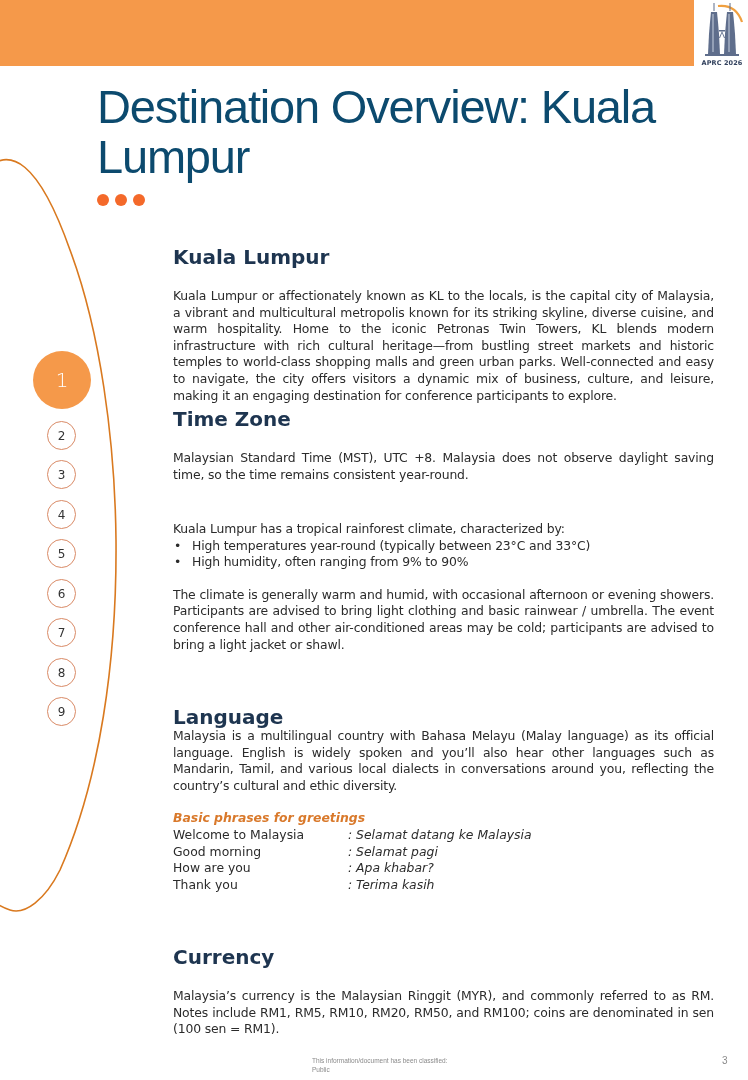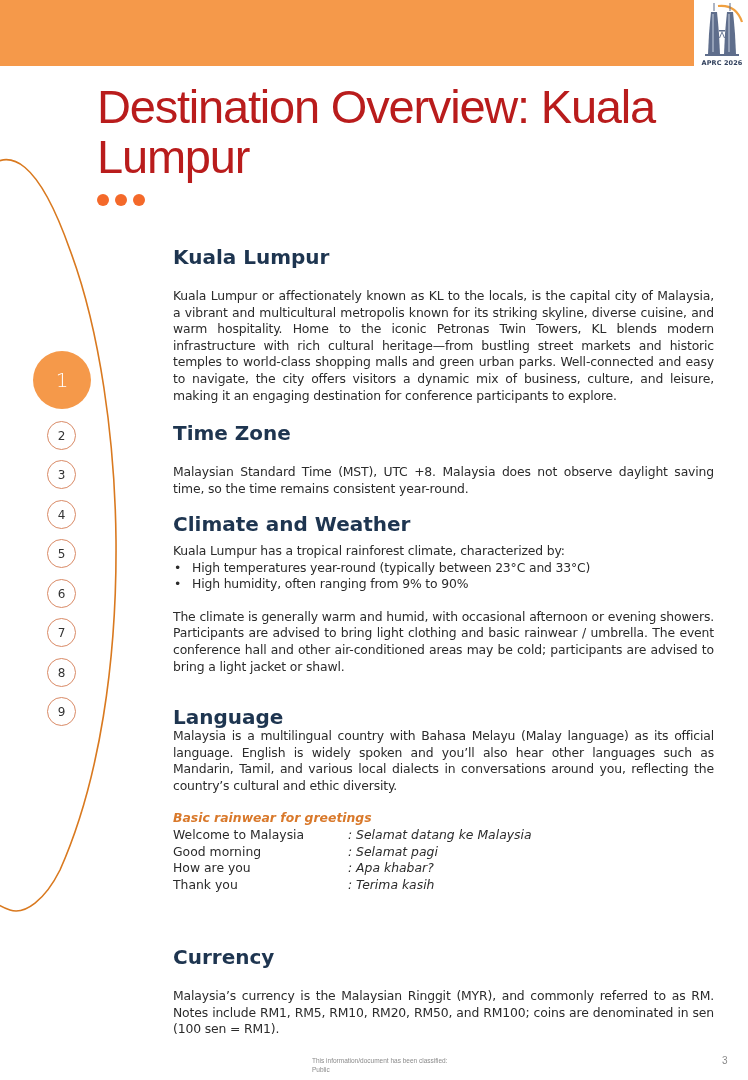--- a/index.html
+++ b/index.html
@@ -17,21 +17,21 @@
     position: absolute; left: 696px; top: 0; width: 52px; height: 70px;
   }
   .logo-text {
     position: absolute; left: 0; top: 59px; width: 52px; text-align: center;
     font-family: "DejaVu Sans", sans-serif; font-weight: bold; font-size: 6.5px;
     color: #33425e; letter-spacing: 0.1px;
   }
   .title {
     position: absolute; left: 97px; top: 82px; width: 640px; margin: 0;
     font-family: "Liberation Sans", sans-serif; font-weight: normal;
-    font-size: 47px; line-height: 50px; color: #b91c1c;
+    font-size: 47px; line-height: 50px; color: #0c4a6e;
     letter-spacing: -1.2px;
   }
   .dots { position: absolute; left: 97px; top: 191px; height: 12px; }
   .dot {
     display: inline-block; width: 12px; height: 12px; border-radius: 50%;
     background: #f4692a; margin-right: 6px;
   }
   .arc { position: absolute; left: 0; top: 0; width: 160px; height: 1080px; }
   .nav { position: absolute; left: 0; top: 0; }
   .nav-item {
@@ -128,40 +128,39 @@
   <div class="nav-item" style="left:47px;top:697px;">9</div>
 </div>
 
 <div class="content">
 
   <div class="sec" style="top:0;">
     <h2>Kuala Lumpur</h2>
     <p style="margin-top:20px;">Kuala Lumpur or affectionately known as KL to the locals, is the capital city of Malaysia, a vibrant and multicultural metropolis known for its striking skyline, diverse cuisine, and warm hospitality. Home to the iconic Petronas Twin Towers, KL blends modern infrastructure with rich cultural heritage—from bustling street markets and historic temples to world-class shopping malls and green urban parks. Well-connected and easy to navigate, the city offers visitors a dynamic mix of business, culture, and leisure, making it an engaging destination for conference participants to explore.</p>
   </div>
 
-  <div class="sec" style="top:176px;">
+  <div class="sec" style="top:162px;">
     <h2>Time Zone</h2>
     <p style="margin-top:20px;">Malaysian Standard Time (MST), UTC +8. Malaysia does not observe daylight saving time, so the time remains consistent year-round.</p>
   </div>
 
   <div class="sec" style="top:267px;">
-    <h2>Climate and Weather</h2>
     <p style="margin-top:8px;">Kuala Lumpur has a tropical rainforest climate, characterized by:</p>
     <ul class="bullets">
       <li>High temperatures year-round (typically between 23°C and 33°C)</li>
       <li>High humidity, often ranging from 9% to 90%</li>
     </ul>
     <p style="margin-top:16px;">The climate is generally warm and humid, with occasional afternoon or evening showers. Participants are advised to bring light clothing and basic rainwear / umbrella. The event conference hall and other air-conditioned areas may be cold; participants are advised to bring a light jacket or shawl.</p>
   </div>
 
   <div class="sec" style="top:460px;">
     <h2>Language</h2>
     <p style="">Malaysia is a multilingual country with Bahasa Melayu (Malay language) as its official language. English is widely spoken and you’ll also hear other languages such as Mandarin, Tamil, and various local dialects in conversations around you, reflecting the country’s cultural and ethic diversity.</p>
     <div style="margin-top:16px;">
-      <div class="phrases-title">Basic rainwear for greetings</div>
+      <div class="phrases-title">Basic phrases for greetings</div>
       <div class="phrase-row">
         <span class="phrase-en">Welcome to Malaysia</span>
         <span class="phrase-ms">: Selamat datang ke Malaysia</span>
       </div>
       <div class="phrase-row">
         <span class="phrase-en">Good morning</span>
         <span class="phrase-ms">: Selamat pagi</span>
       </div>
       <div class="phrase-row">
         <span class="phrase-en">How are you</span>

